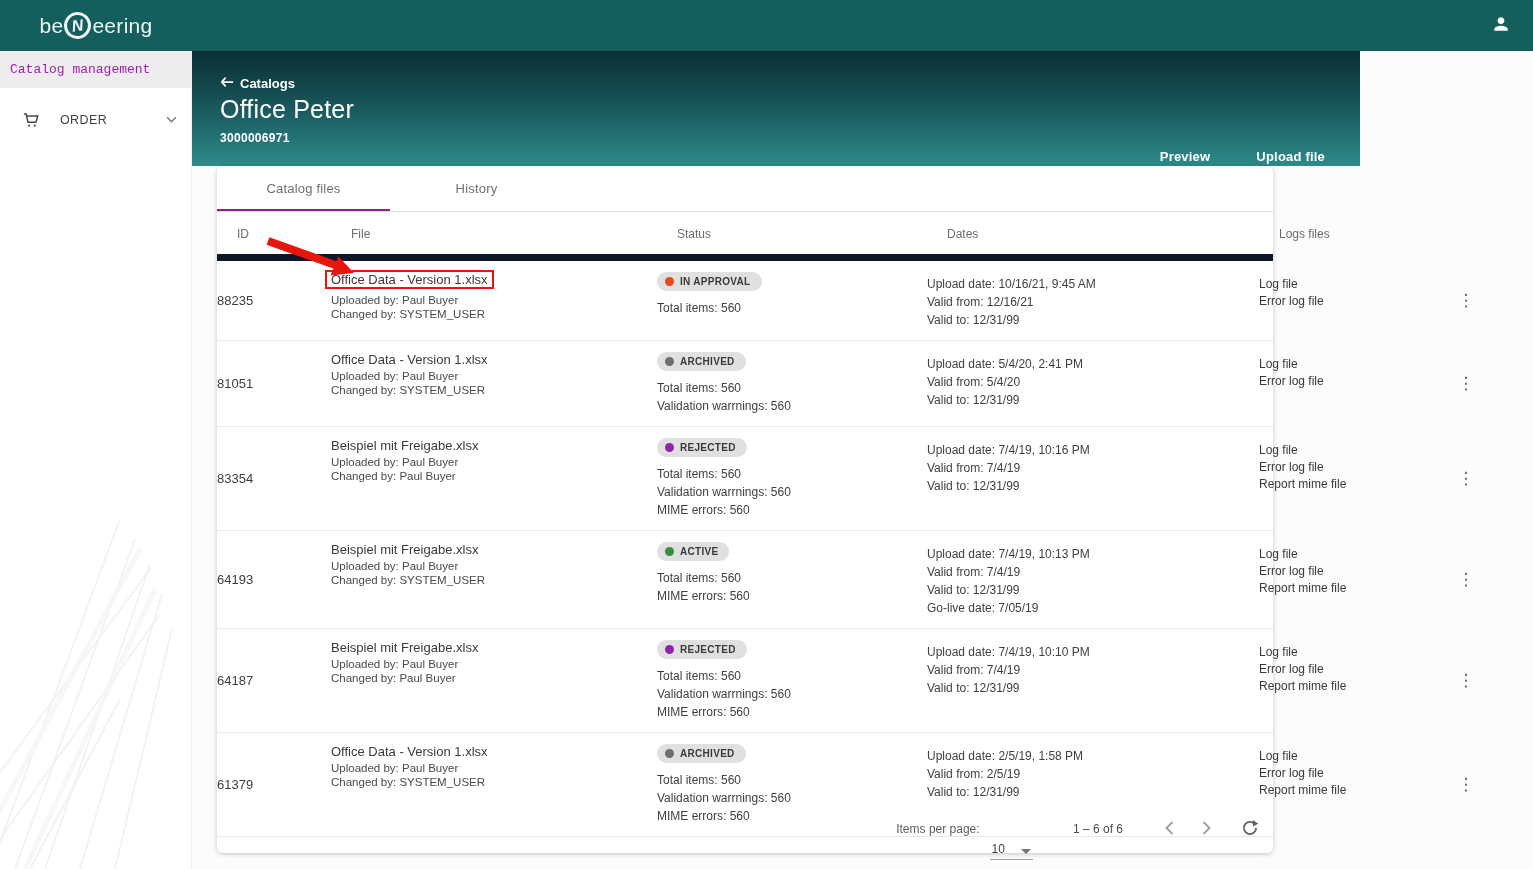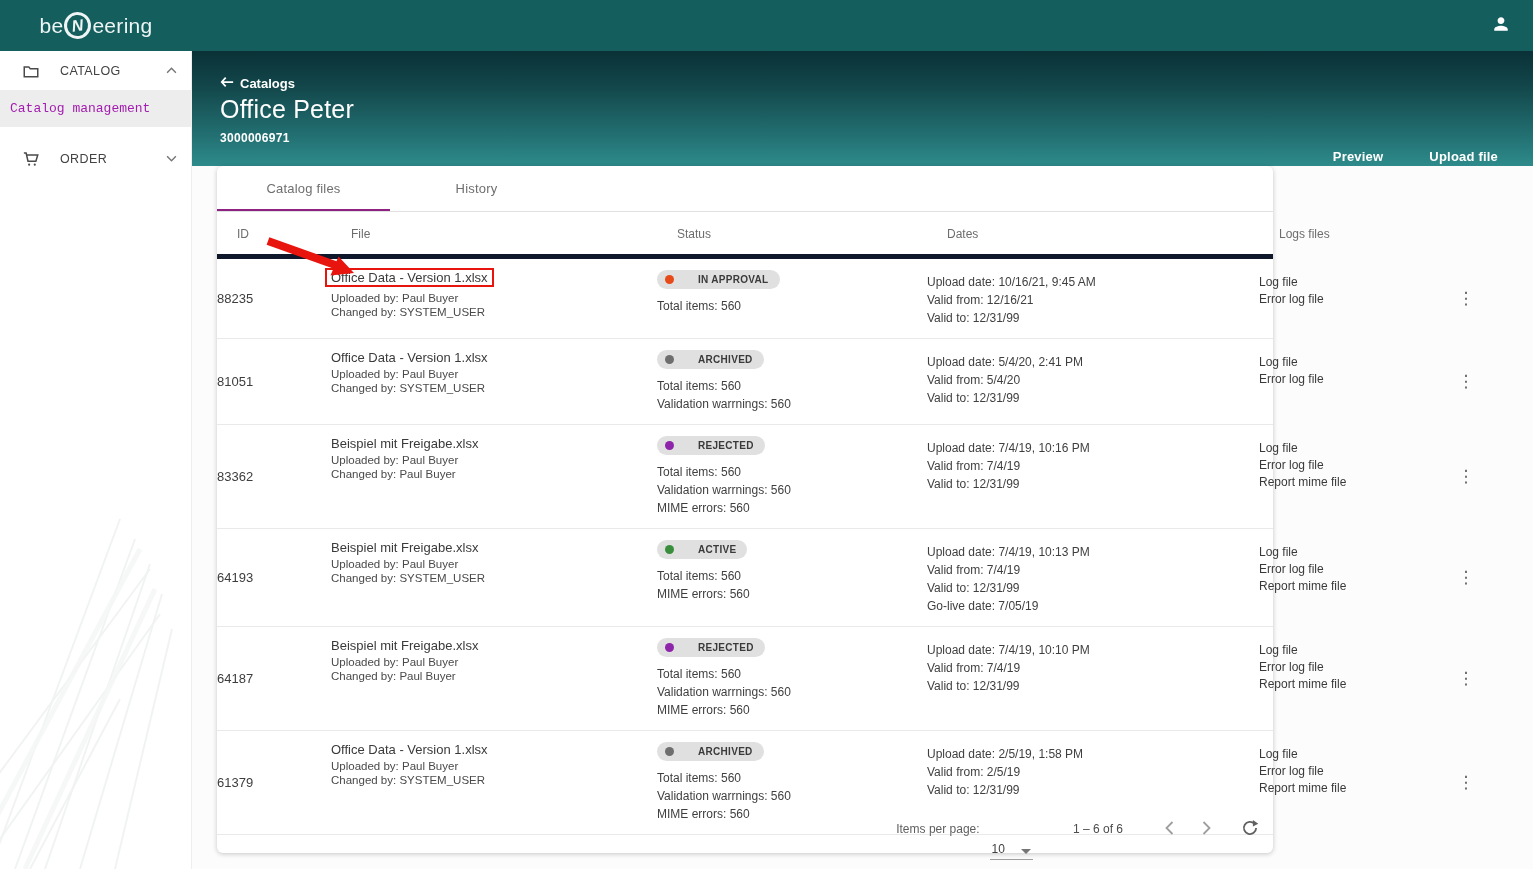--- a/index.html
+++ b/index.html
@@ -17,42 +17,42 @@
   
   .sidebar { position:absolute; left:0; top:51px; width:192px; height:818px; background:#fff; z-index:5; border-right:1px solid #eee; }
   .side-art { position:absolute; left:0; bottom:0; opacity:.6; pointer-events:none; }
   .nav-item { position:relative; display:flex; align-items:center; height:39px; padding:0 14px 0 22px; font-size:12.5px; color:#424242; letter-spacing:.4px; cursor:pointer; background:transparent; border:none; width:100%; text-align:left; font-family:inherit; }
   .nav-item .nav-ico { width:18px; height:18px; margin-right:20px; display:flex; align-items:center; }
   .nav-item .chev { margin-left:auto; display:flex; }
   .nav-sub { display:flex; align-items:center; height:37px; padding-left:10px; font-size:13px; color:#a21caf; background:#ededed; cursor:pointer; border:none; width:100%; text-align:left; font-family:Liberation Mono, monospace; }
   .nav-gap { height:12px; }
 
   
-  .header { position:absolute; left:192px; top:51px; width:1341px; height:115px; background:linear-gradient(180deg,#0a3137 0%,#12464a 30%,#237173 75%,#2e8b8b 100%); color:#fff; z-index:1; }
+  .header { position:absolute; left:192px; top:51px; width:1168px; height:115px; background:linear-gradient(180deg,#0a3137 0%,#12464a 30%,#237173 75%,#2e8b8b 100%); color:#fff; z-index:1; }
   .back-row { display:flex; align-items:center; gap:6px; margin:25px 0 0 28px; font-size:13px; font-weight:bold; cursor:pointer; }
   .page-title { margin:4px 0 0 28px; font-size:25px; font-weight:500; letter-spacing:.2px; }
   .page-sub { margin:7px 0 0 28px; font-size:12px; font-weight:bold; letter-spacing:.3px; }
   .header-actions { position:absolute; right:35px; top:98px; display:flex; gap:46px; }
   .hdr-btn { background:none; border:none; color:#fff; font-size:13px; font-weight:bold; cursor:pointer; font-family:inherit; letter-spacing:.2px; }
 
   
   .card { position:absolute; left:217px; top:166px; width:1056px; height:687px; background:#fff; border-radius:6px; box-shadow:0 1px 5px rgba(0,0,0,.22); z-index:2; }
   .tabs { display:flex; border-bottom:1px solid #e1e1e1; height:46px; border-radius:6px 6px 0 0; overflow:hidden; }
   .tab { width:173px; display:flex; align-items:center; justify-content:center; font-size:13px; color:#6f6f6f; cursor:pointer; position:relative; background:none; border:none; font-family:inherit; letter-spacing:.2px; }
   .tab.active::after { content:""; position:absolute; left:0; right:0; bottom:0; height:2px; background:#8e2282; }
 
   .grid-row { display:grid; grid-template-columns:114px 326px 270px 332px 183px 48px; padding-left:20px; }
-  .thead { font-size:12px; color:#6d6d6d; border-bottom:5px solid #0f172a; }
+  .thead { font-size:12px; color:#6d6d6d; border-bottom:7px solid #0f172a; }
   .thead > div { padding:15px 0 13px 0; }
   .trow { border-bottom:1px solid #e9e9e9; padding:11px 0 12px 0; font-size:12px; color:#3d3d3d; }
   .col-id { align-self:center; font-size:13px; color:#3d3d3d; }
   .file-name { font-size:13px; color:#3a3a3a; margin-bottom:3px; }
   .file-name.highlight { display:inline-block; border:2px solid #e8150e; padding:0 4px; margin:-2px 0 3px -6px; }
   .file-sub { font-size:11.5px; color:#4a4a4a; margin-top:2px; }
-  .badge { display:inline-flex; align-items:center; gap:24px; background:#e0e0e0; border-radius:11px; padding:4px 11px 4px 8px; font-size:10px; font-weight:bold; color:#3a3a3a; letter-spacing:.3px; margin-bottom:7px; cursor:default; }
+  .badge { display:inline-flex; align-items:center; gap:6px; background:#e0e0e0; border-radius:11px; padding:4px 11px 4px 8px; font-size:10px; font-weight:bold; color:#3a3a3a; letter-spacing:.3px; margin-bottom:7px; cursor:default; }
   .dot { width:9px; height:9px; border-radius:50%; background:#999; }
   .stat-line, .date-line { font-size:12px; color:#3f3f3f; margin-top:3px; line-height:1.25; }
   .col-dates { padding-top:2px; }
   .log-link { font-size:12px; color:#3a3a3a; margin-top:3px; cursor:pointer; }
   .col-logs { padding-top:2px; }
   .col-menu { display:flex; justify-content:center; }
   .kebab { background:none; border:none; font-size:17px; color:#5f5f5f; cursor:pointer; line-height:1; padding:4px 6px; align-self:center; font-family:inherit; }
 
   
   .paginator { position:absolute; left:0; right:0; bottom:0; height:48px; display:flex; align-items:center; justify-content:flex-end; padding-right:8px; font-size:12px; color:#5f5f5f; }
@@ -85,33 +85,20 @@
         <span>
           <svg width="20" height="20" viewBox="0 0 24 24">
               <path fill="#fff" d="M12 12c2.3 0 4.1-1.8 4.1-4.1S14.3 3.9 12 3.9 7.9 5.7 7.9 8 9.7 12 12 12zm0 2c-2.9 0-8.1 1.4-8.1 4.2V20h16.2v-1.8c0-2.8-5.2-4.2-8.1-4.2z"></path>
             </svg>
         </span>
       </button>
     </div>
   </div>
 
   <div class="sidebar">
-    <button class="nav-item">
-      <span class="nav-ico">
-        <svg width="18" height="18" viewBox="0 0 24 24">
-            <path fill="none" stroke="#4a4a4a" stroke-width="2" d="M3 6.5h6l2 2.5h10v10.5H3z"></path>
-          </svg>
-      </span>
-      <span>CATALOG</span>
-      <span class="chev">
-        <svg width="11" height="7" viewBox="0 0 12 8">
-            <polyline points="1,6.5 6,1.5 11,6.5" fill="none" stroke="#757575" stroke-width="1.6"></polyline>
-          </svg>
-      </span>
-    </button>
     <button class="nav-sub">
       <span>Catalog management</span>
     </button>
     <div class="nav-gap"></div>
     <button class="nav-item">
       <span class="nav-ico">
         <svg width="18" height="18" viewBox="0 0 24 24">
             <path fill="none" stroke="#4a4a4a" stroke-width="2" d="M2.5 4h3l2.5 11h10.5l2.5-8.5H6.7"></path>
             <circle cx="9.5" cy="19.5" r="1.4" fill="#4a4a4a"></circle>
             <circle cx="17" cy="19.5" r="1.4" fill="#4a4a4a"></circle>
@@ -230,21 +217,21 @@
     <div class="col-logs">
             <div class="log-link">Log file</div>
             <div class="log-link">Error log file</div>
           </div>
     <div class="col-menu">
       <button class="kebab"><span>⋮</span></button>
     </div>
   </div>
 
   <div class="grid-row trow">
-    <div class="col-id">83362</div>
+    <div class="col-id">83354</div>
     <div class="col-file">
       <div class="file-name">Beispiel mit Freigabe.xlsx</div>
       <div class="file-sub">Uploaded by: Paul Buyer</div>
       <div class="file-sub">Changed by: Paul Buyer</div>
     </div>
     <div class="col-status">
       <span class="badge">
         <span class="dot" style="background: rgb(142, 36, 170);"></span>
         <span>REJECTED</span>
       </span>

